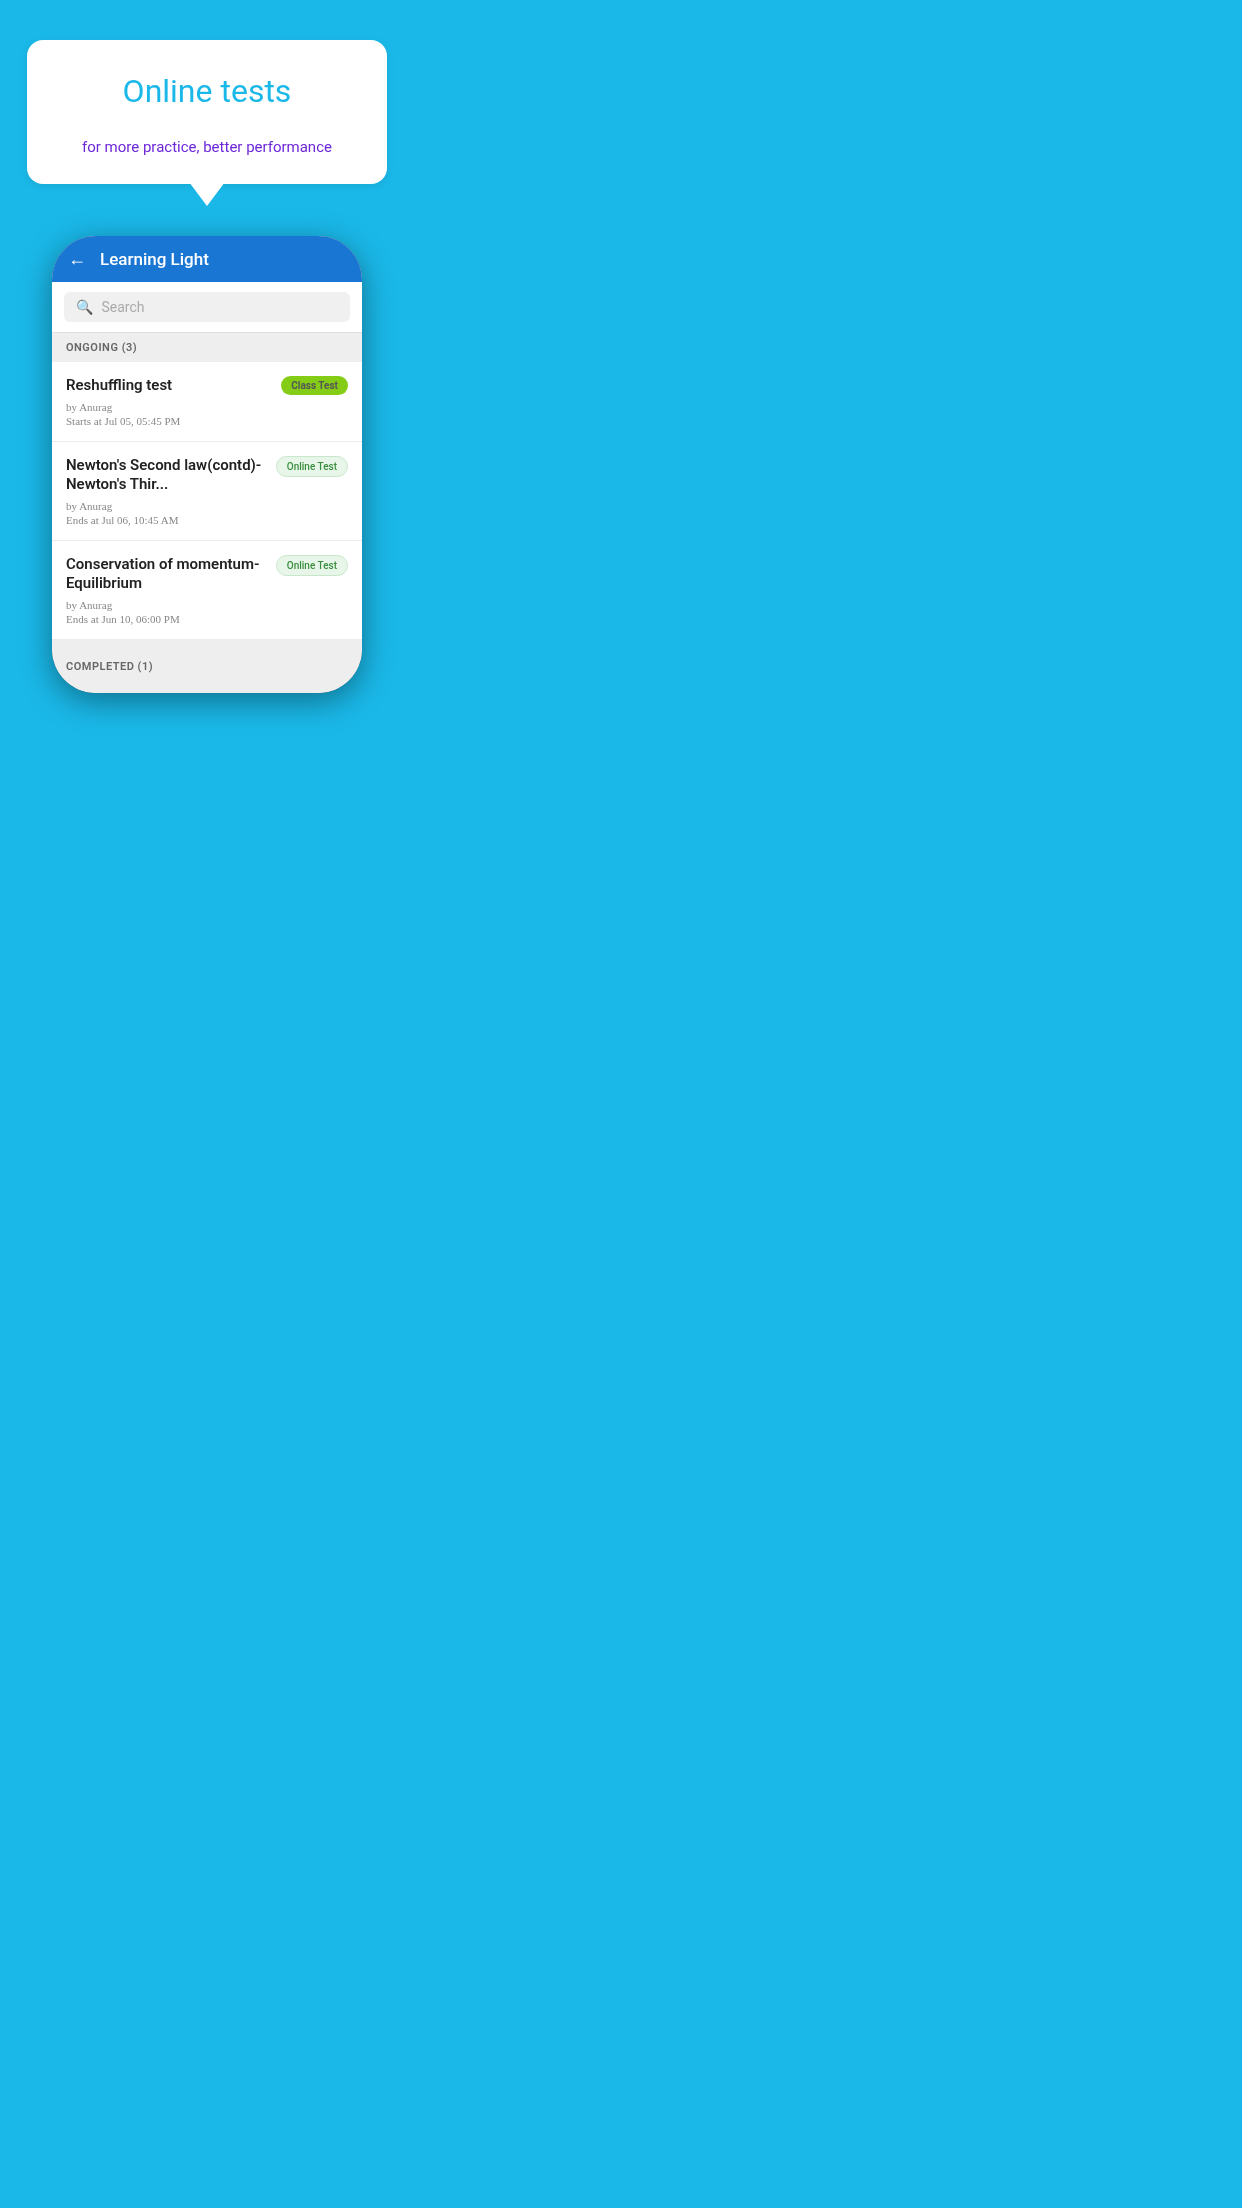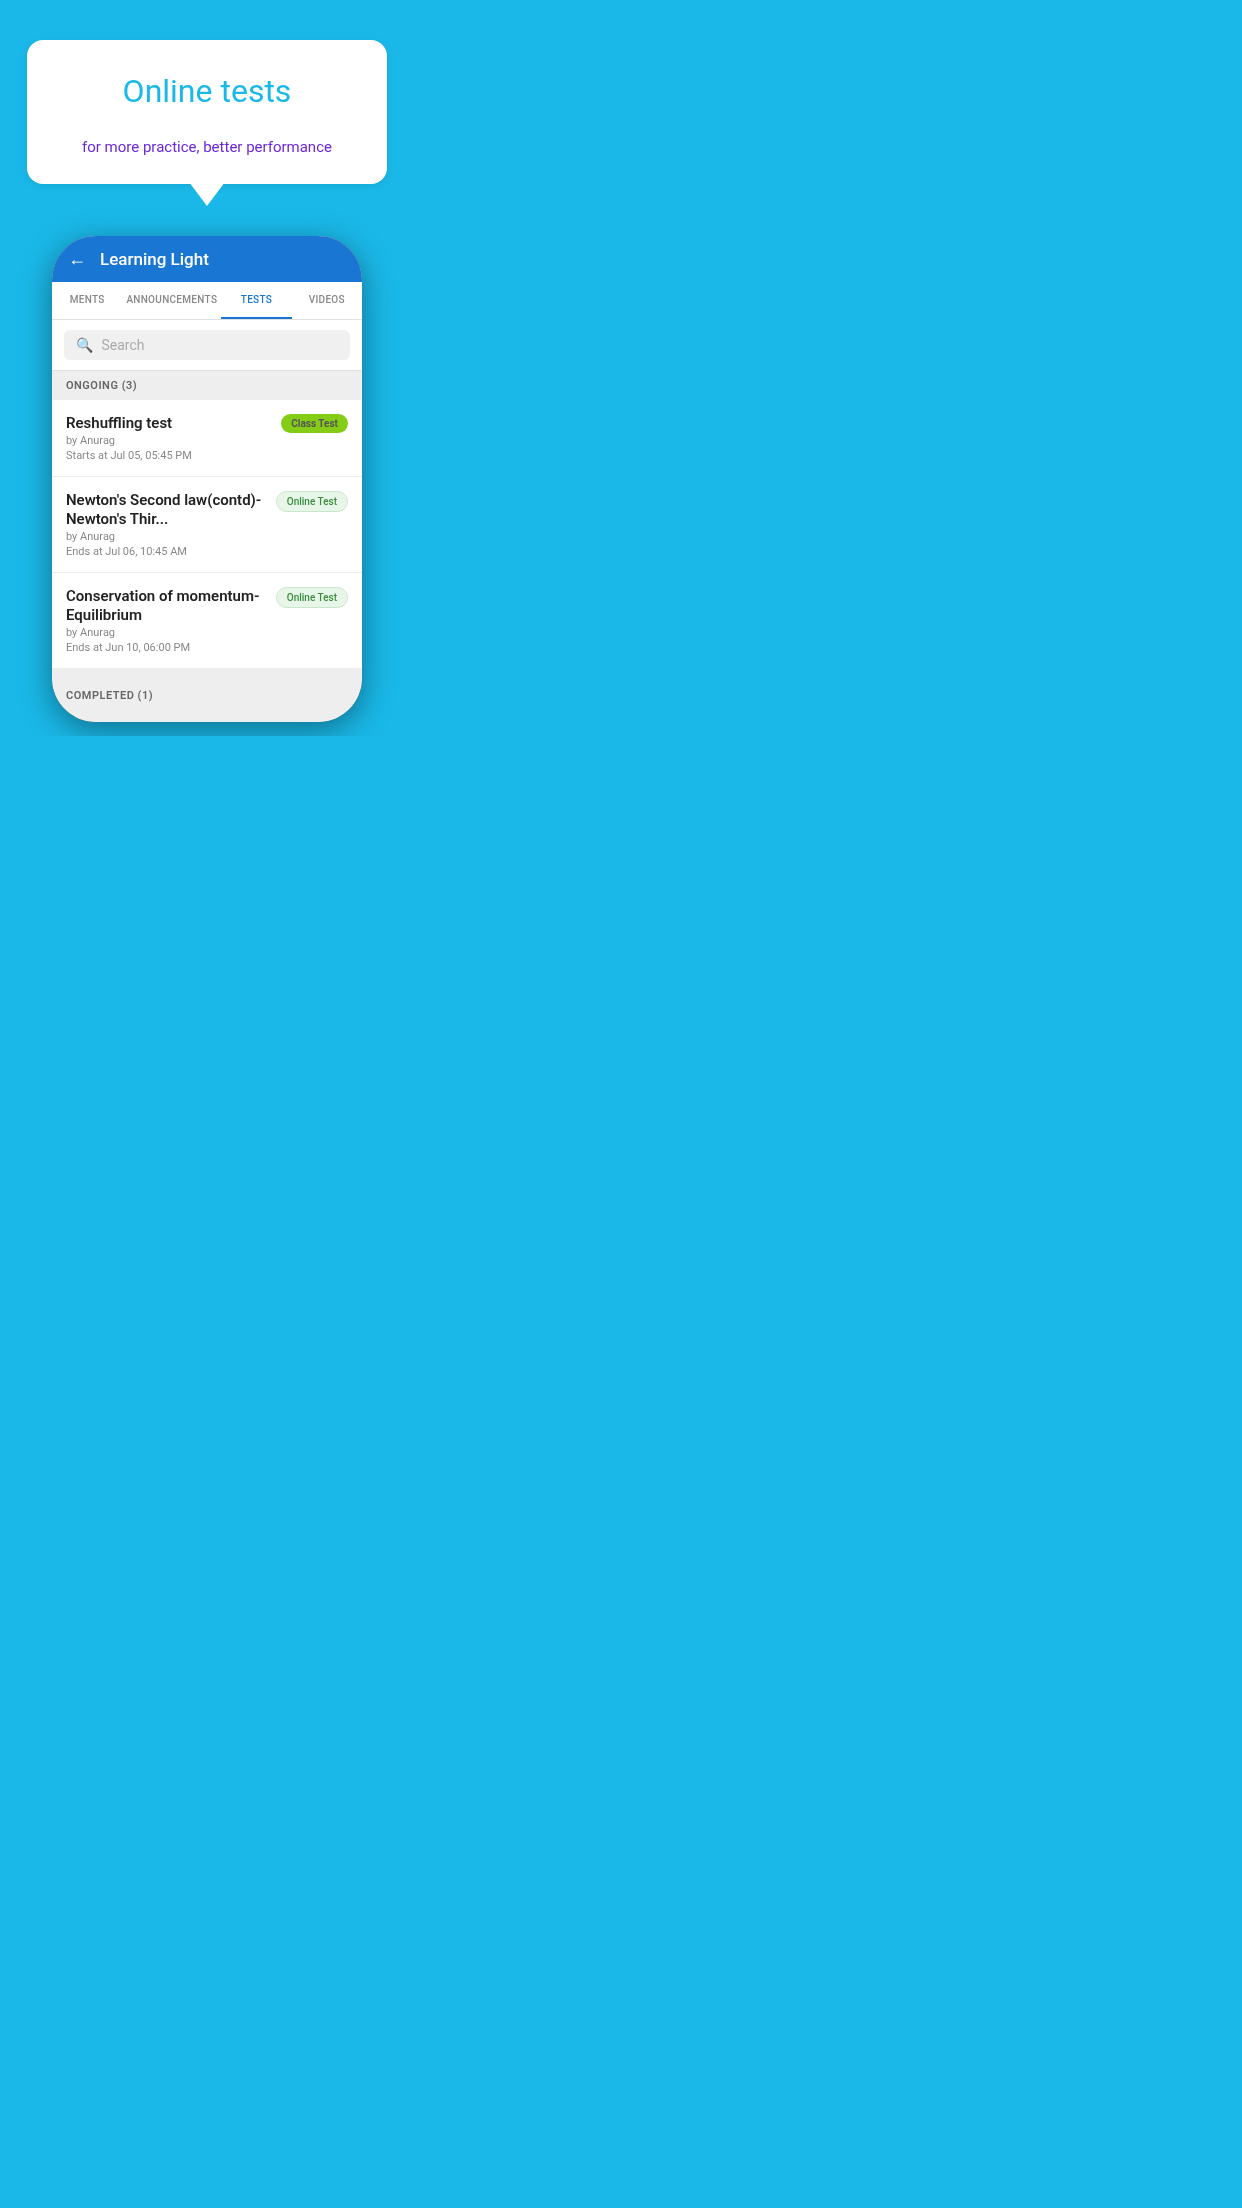--- a/index.html
+++ b/index.html
@@ -257,20 +257,22 @@
       font-weight: bold;
     }
 
     .badge-online {
       background: #e8f5e9;
       color: #388e3c;
       border: 1px solid #c8e6c9;
     }
 
     .test-meta {
+      margin-top: 5px;
+      font-family: Liberation Serif, serif;
     }
 
     .test-author {
       font-size: 11px;
       color: #888;
     }
 
     .test-date {
       font-size: 11px;
       color: #888;
@@ -300,34 +302,20 @@
   <div class="phone">
 
 
     <div class="phone-screen">
 
       <div class="app-header">
         <span class="back-arrow">←</span>
         <span class="app-title">Learning Light</span>
       </div>
 
-      <div class="tabs-bar">
-        <div class="tab-item">
-          <span>MENTS</span>
-        </div>
-        <div class="tab-item">
-          <span>ANNOUNCEMENTS</span>
-        </div>
-        <div class="tab-item active">
-          <span>TESTS</span>
-        </div>
-        <div class="tab-item">
-          <span>VIDEOS</span>
-        </div>
-      </div>
 
       <div class="search-container">
         <div class="search-box">
           <span class="search-icon-svg">🔍</span>
           <span class="search-placeholder">Search</span>
         </div>
       </div>
 
       <div class="section-label">ONGOING (3)</div>
 

